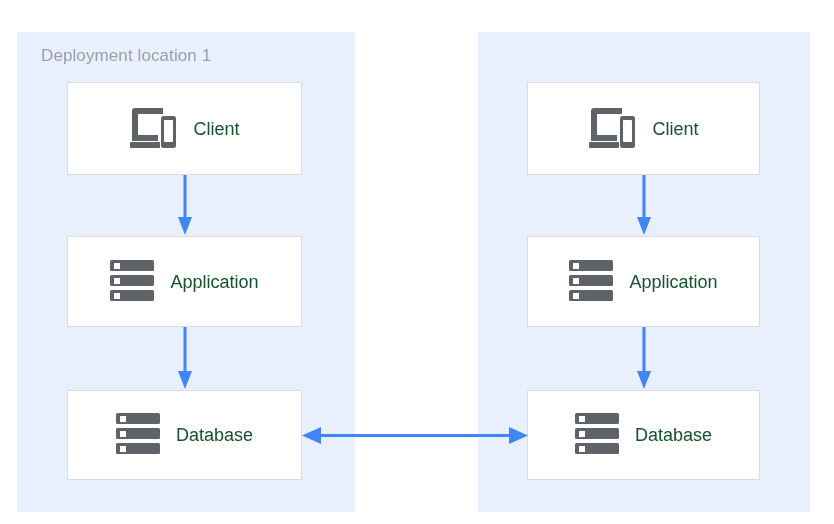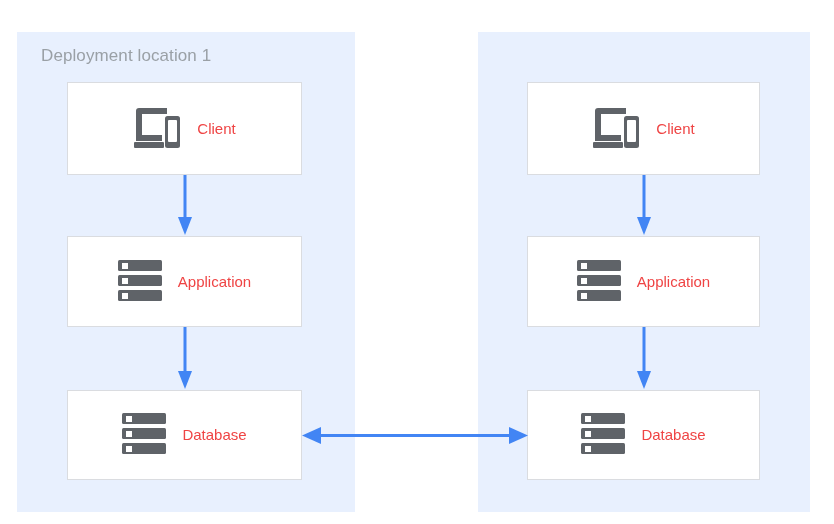--- a/index.html
+++ b/index.html
@@ -39,22 +39,22 @@
     flex-direction: row;
     align-items: center;
     justify-content: center;
   }
   .node-icon {
     display: block;
     flex: 0 0 auto;
     margin-right: 16px;
   }
   .node-label {
-    color: #ef4444;
-    font-size: 15px;
+    color: #14532d;
+    font-size: 18px;
     line-height: 24px;
     white-space: nowrap;
   }
   .edge {
     position: absolute;
     overflow: visible;
   }
   .edge svg {
     display: block;
     overflow: visible;

